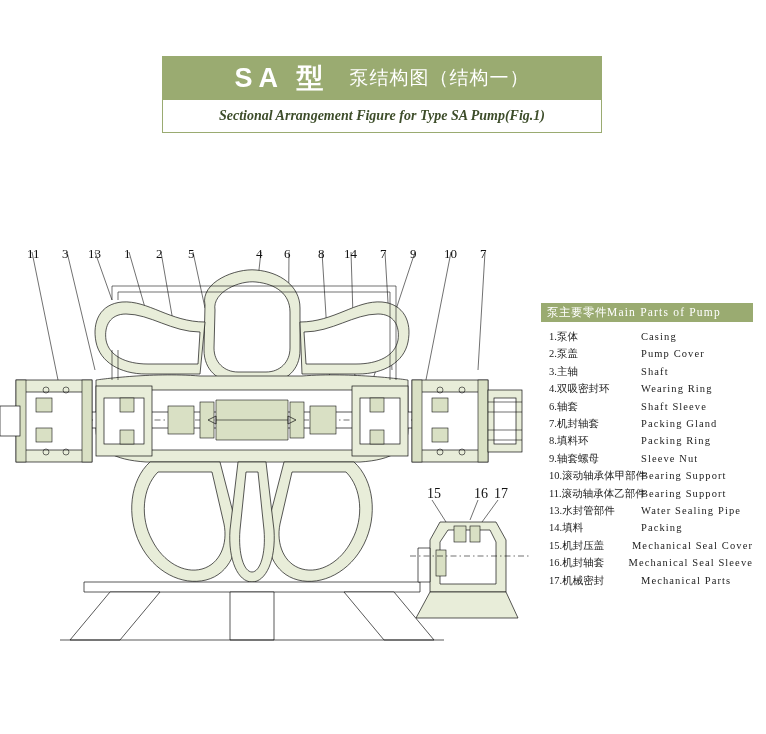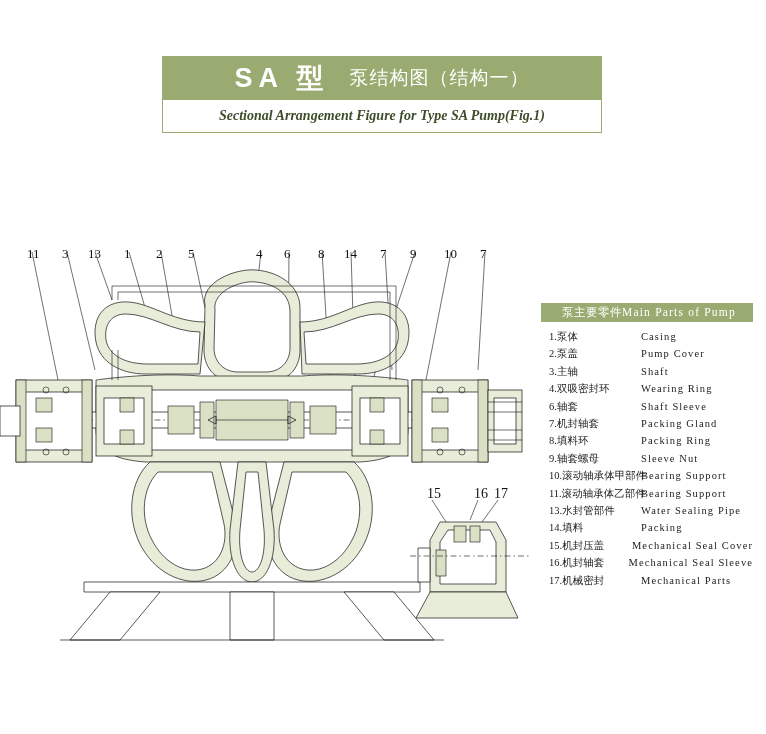--- a/index.html
+++ b/index.html
@@ -32,21 +32,21 @@
   .title-sub span{
     color:#3d4d2a;font-size:14px;font-style:italic;font-weight:bold;
     font-family:"Liberation Serif", serif;
   }
   
   .parts-panel{
     position:absolute;left:541px;top:303px;width:212px;
   }
   .parts-head{
     background:#9aab71;height:19px;line-height:19px;
-    color:#ffffff;font-size:11.5px;padding-left:21px;letter-spacing:.5px;
+    color:#ffffff;font-size:11.5px;padding-left:6px;letter-spacing:.5px;
     font-family:"Liberation Serif", serif;
   }
   .parts-head .en{letter-spacing:1.2px;}
   .parts-list{margin-top:6px;}
   .part-row{
     display:flex;font-size:10.5px;color:#222;line-height:17.4px;
     font-family:"Liberation Serif", serif;
   }
   .part-cn{width:92px;padding-left:8px;white-space:nowrap;}
   .part-en{flex:1;letter-spacing:1.1px;white-space:nowrap;}

